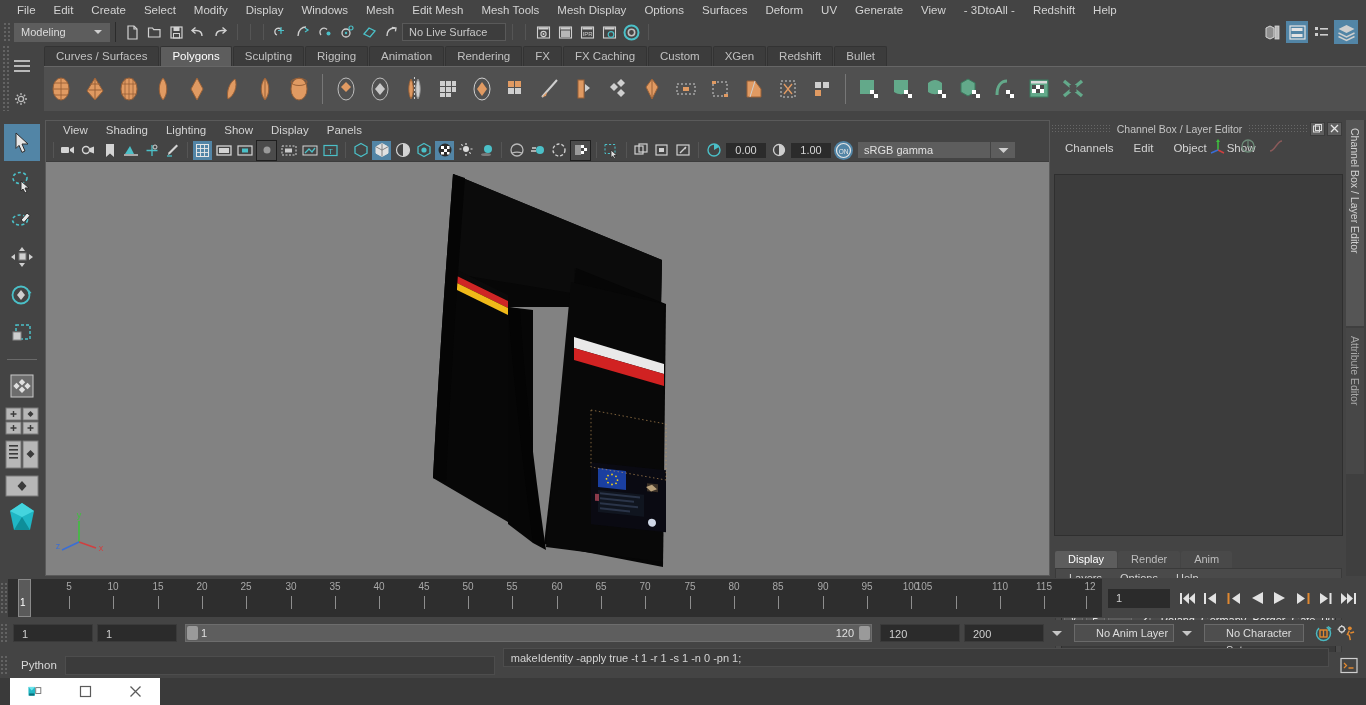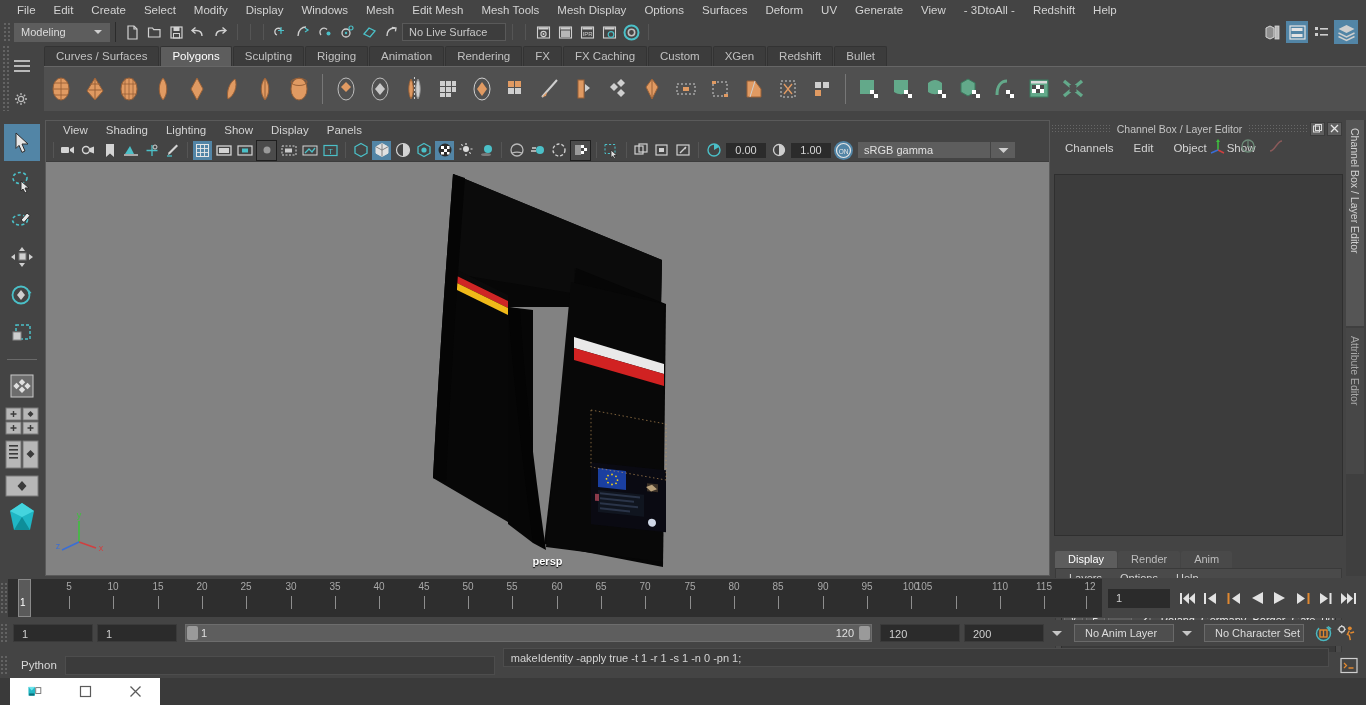--- a/index.html
+++ b/index.html
@@ -120,21 +120,21 @@
 
   
   .rr{position:absolute;left:0;top:620px;width:1366px;height:26px;background:#444;display:flex;align-items:center;}
   .rfield{width:80px;height:18px;background:#2b2b2b;color:#cfcfcf;font-size:11px;line-height:18px;
           padding-left:8px;margin-left:6px;border:1px solid #3a3a3a;box-sizing:border-box;}
   .rangebar{position:relative;height:18px;flex:1;background:#5e5e5e;border:1px solid #6d6d6d;
             margin:0 8px;box-sizing:border-box;display:flex;align-items:center;justify-content:space-between;}
   .rhandle{width:11px;height:14px;background:#9a9a9a;border-radius:2px;margin:0 1px;}
   .rangebar .rv{font-size:11px;color:#e0e0e0;}
   .dcombo{height:18px;width:100px;background:#4e4e4e;border:1px solid #6a6a6a;color:#ddd;font-size:11px;
-          line-height:17px;padding-left:10px;margin-left:4px;box-sizing:border-box;}
+          line-height:17px;padding-left:21px;margin-left:4px;box-sizing:border-box;}
   .dcarw{width:0;height:0;border-left:5px solid transparent;border-right:5px solid transparent;
          border-top:5px solid #c6c6c6;margin:0 8px;}
 
   
   .cl{position:absolute;left:0;top:652px;width:1366px;height:26px;background:#444;display:flex;align-items:center;}
   .cllabel{font-size:11.5px;color:#d8d8d8;padding:0 8px 0 14px;}
   .clinput{height:19px;flex:0 0 430px;background:#3b3b3b;border:1px solid #4d4d4d;box-sizing:border-box;}
   .cloutput{height:19px;flex:1;background:#3b3b3b;border:1px solid #4d4d4d;margin:0 8px 16px 8px;
             color:#d4d4d4;font-size:11px;line-height:18px;padding-left:7px;box-sizing:border-box;}
 
@@ -982,21 +982,20 @@
       <div style="position:absolute;left:8px;bottom:18px;width:60px;height:50px;">
         <svg width="60" height="50" viewBox="0 0 60 50">
           <path d="M25 35 L25 14" stroke="#3ec13e" stroke-width="1.6"></path>
           <path d="M25 35 L42 41" stroke="#d04040" stroke-width="1.6"></path>
           <path d="M25 35 L8 43" stroke="#3a6ed6" stroke-width="1.6"></path>
           <text x="25" y="11" font-size="9" fill="#3ec13e" text-anchor="middle" font-family="Liberation Sans,sans-serif">y</text>
           <text x="47" y="44" font-size="9" fill="#d04040" text-anchor="middle" font-family="Liberation Sans,sans-serif">x</text>
           <text x="4" y="42" font-size="9" fill="#3a6ed6" text-anchor="middle" font-family="Liberation Sans,sans-serif">z</text>
         </svg>
       </div>
-      <div class="persp-label">persp</div>
     </div>
   </div>
 
   <div class="rp">
     <div class="rphead">
       <div class="rpdots"></div>
       <div class="rptitle">Channel Box / Layer Editor</div>
       <div class="rpdots"></div>
       <div class="rpbtn">
         <svg width="9" height="9" viewBox="0 0 9 9">

